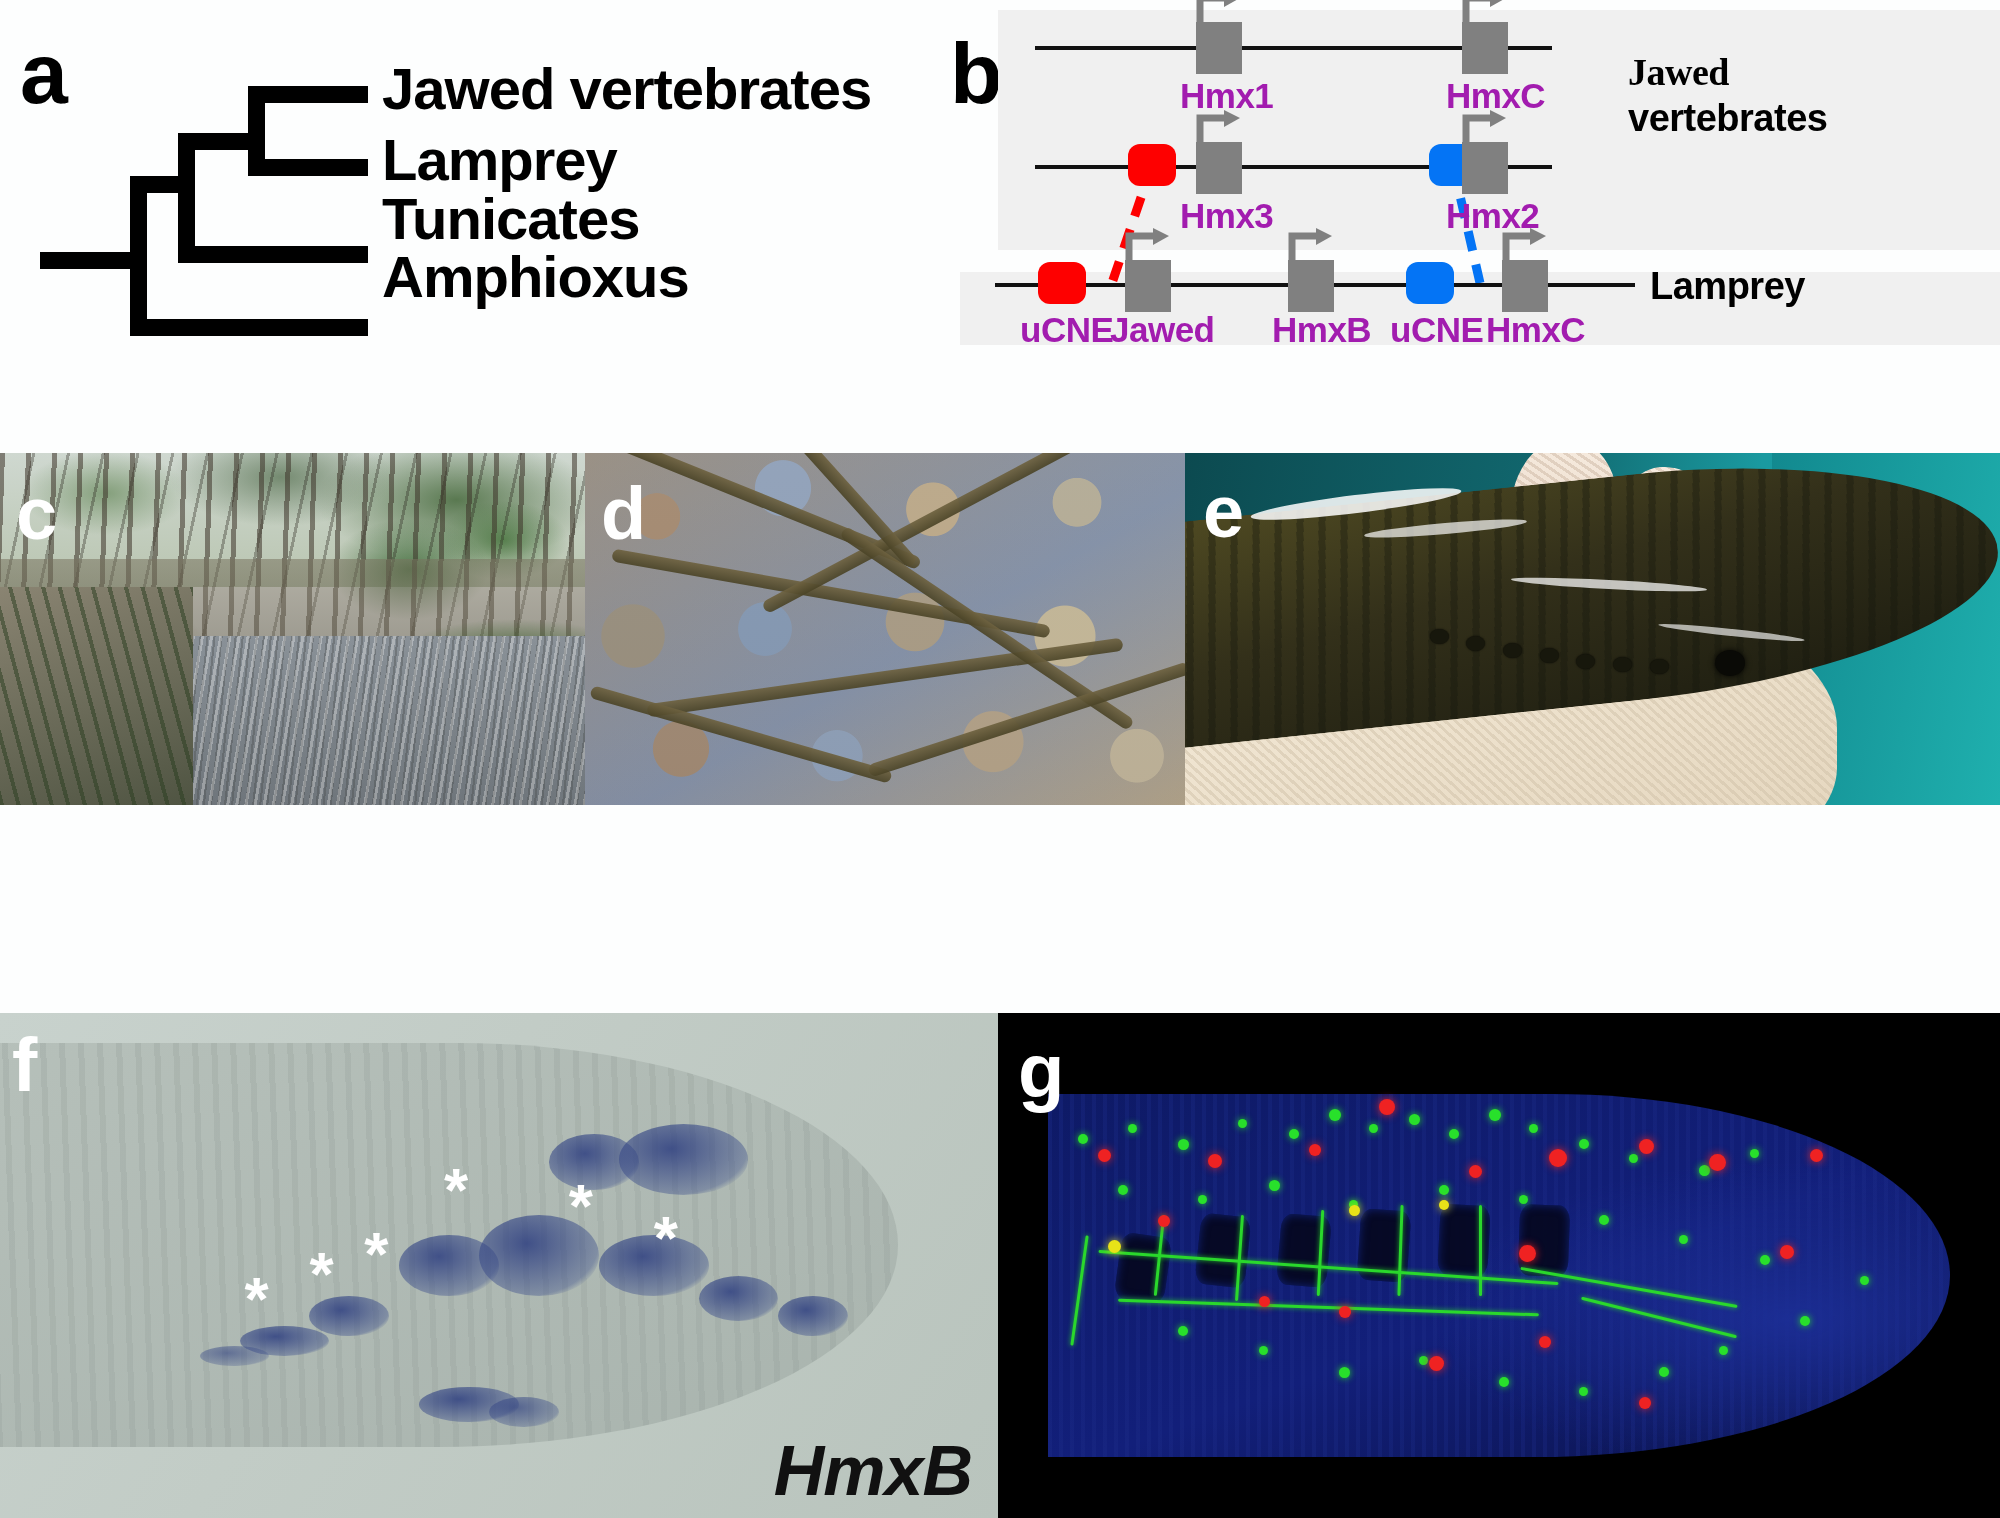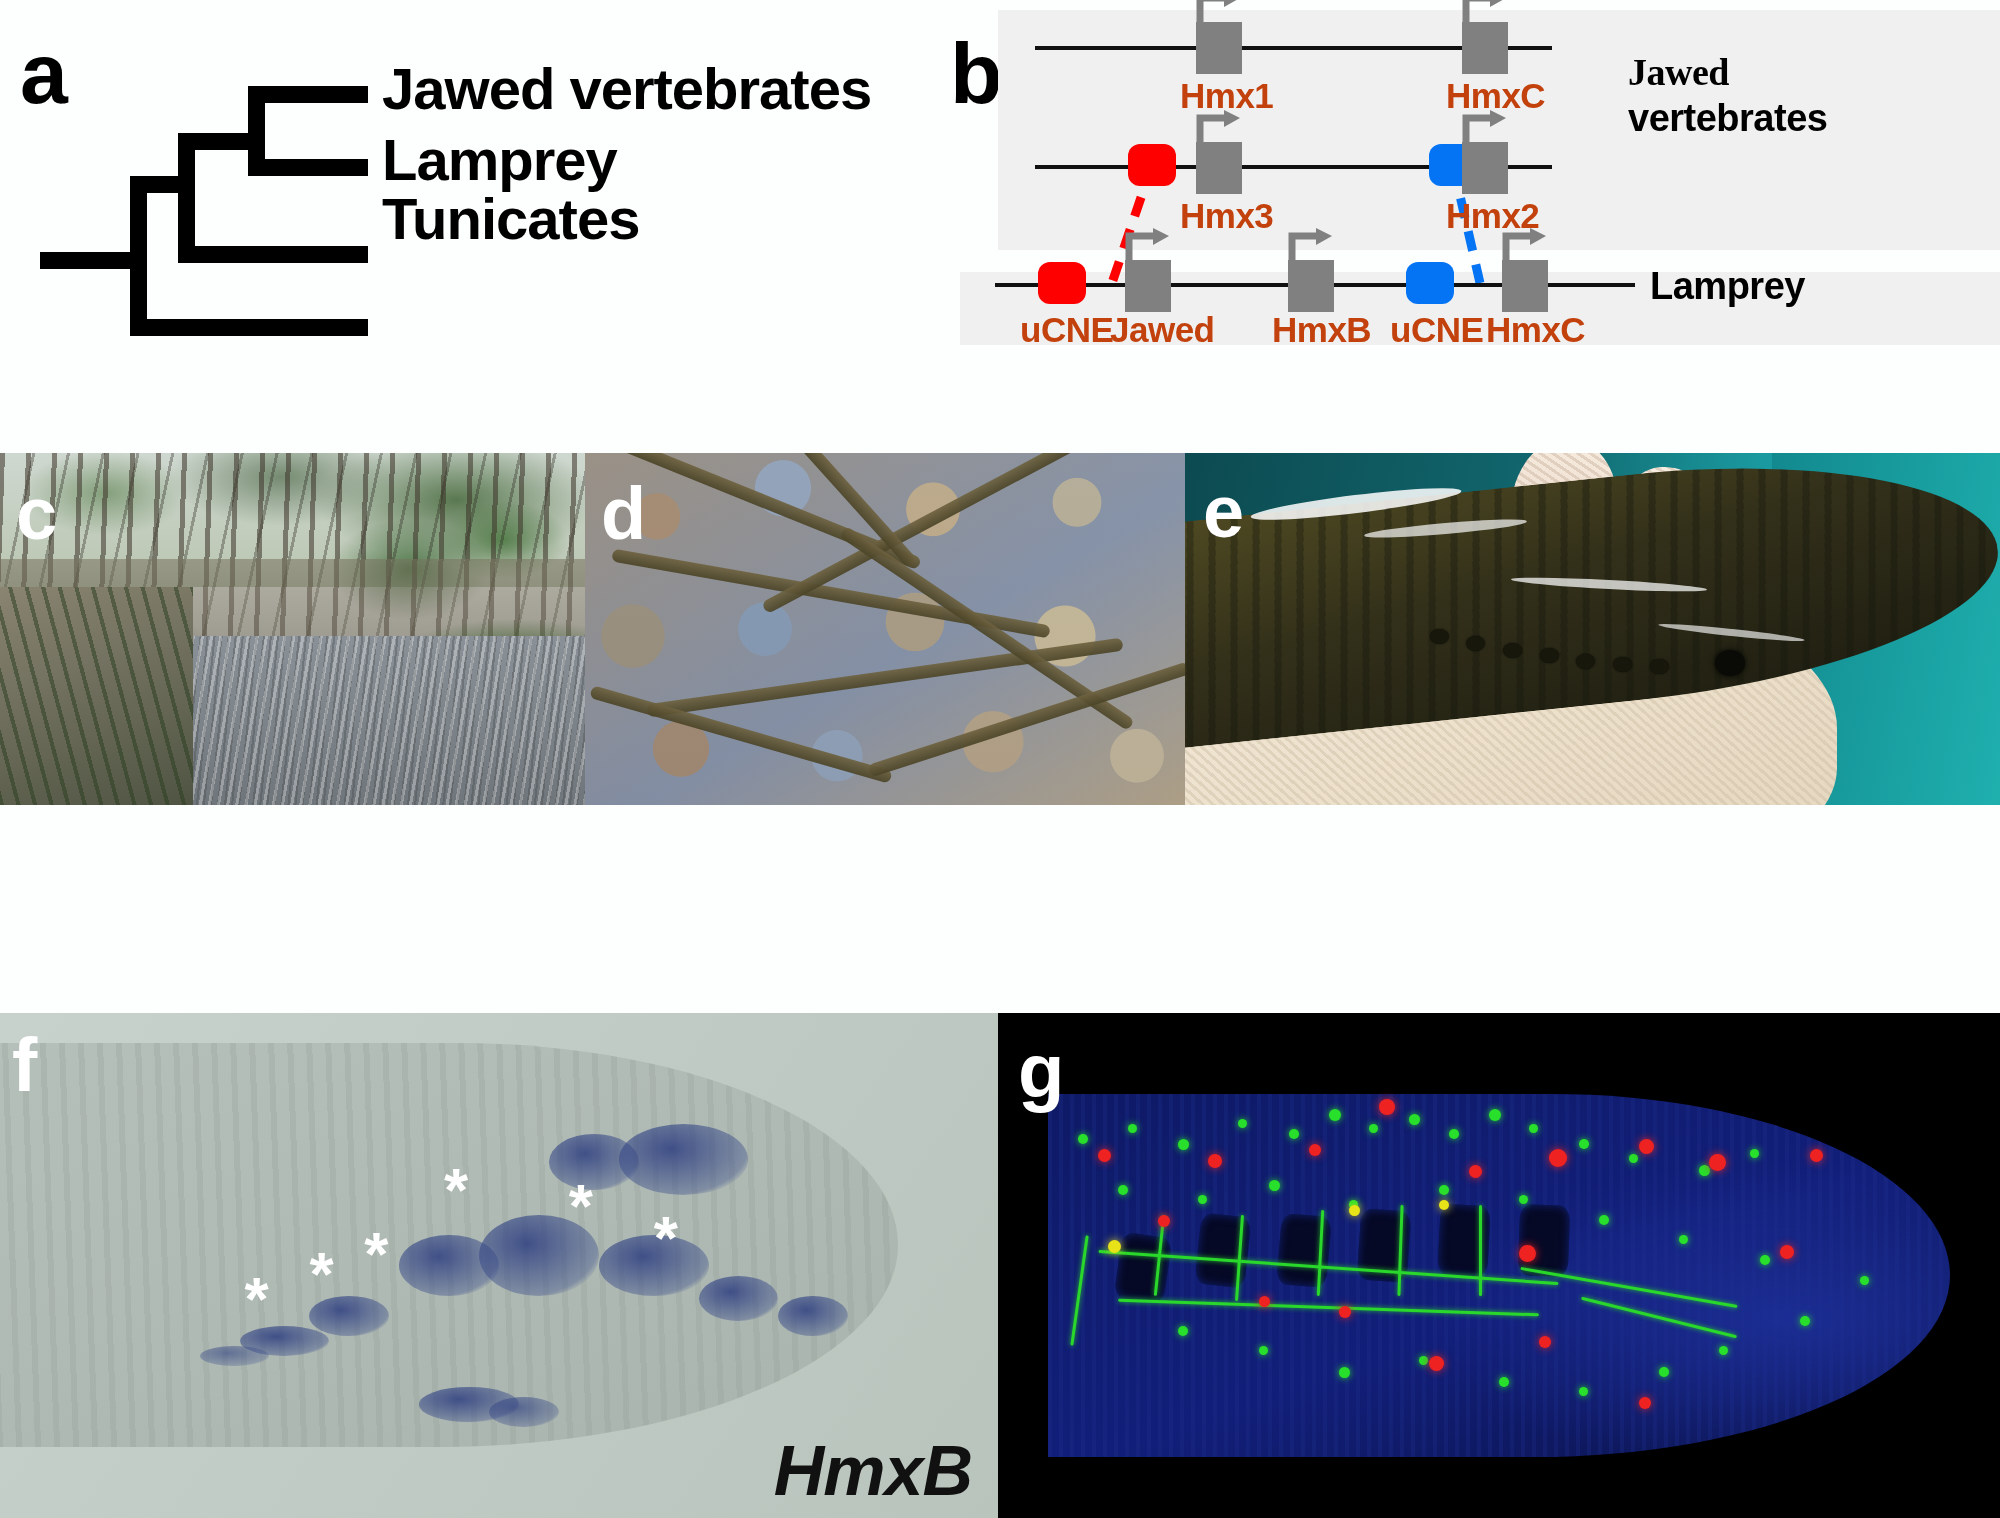--- a/index.html
+++ b/index.html
@@ -41,21 +41,21 @@
     position:absolute;width:46px;height:52px;background:#808080;
   }
   
   .promoter{position:absolute;}
   .cne{
     position:absolute;width:48px;height:42px;border-radius:12px;
   }
   .cne.red{background:#fe0000;}
   .cne.blue{background:#0474f5;}
   .glabel{
-    position:absolute;font-size:35px;font-weight:bold;color:#c2410c;
+    position:absolute;font-size:35px;font-weight:bold;color:#a21caf;
     white-space:nowrap;line-height:1;letter-spacing:-0.5px;
     font-family:"Liberation Sans", sans-serif;
   }
   .grouplabel{
     position:absolute;font-size:38px;font-weight:bold;color:#000;
     white-space:nowrap;line-height:1.08;letter-spacing:-0.5px;
     font-family:"Liberation Sans", sans-serif;
   }
   .dashline{position:absolute;overflow:visible;}
 
@@ -221,20 +221,21 @@
 
       <div class="bar" style="left:248px;top:62px;width:17px;height:90px;"></div>
 
       <div class="bar" style="left:248px;top:62px;width:120px;height:17px;"></div>
 
       <div class="bar" style="left:248px;top:135px;width:120px;height:17px;"></div>
 
       <span class="taxon" style="left:382px;top:36px;">Jawed vertebrates</span>
       <span class="taxon" style="left:382px;top:107px;">Lamprey</span>
       <span class="taxon" style="left:382px;top:166px;">Tunicates</span>
+      <span class="taxon" style="left:382px;top:224px;">Amphioxus</span>
     </div>
   </div>
 
   <div id="panel-b">
     <span class="plabel dark b-letter">b</span>
 
     <div class="bbox bbox-top"></div>
     <div class="bbox bbox-bot"></div>
 
     <svg class="dashline" style="left:0;top:0;width:1150px;height:345px;" viewBox="0 0 1150 345">

